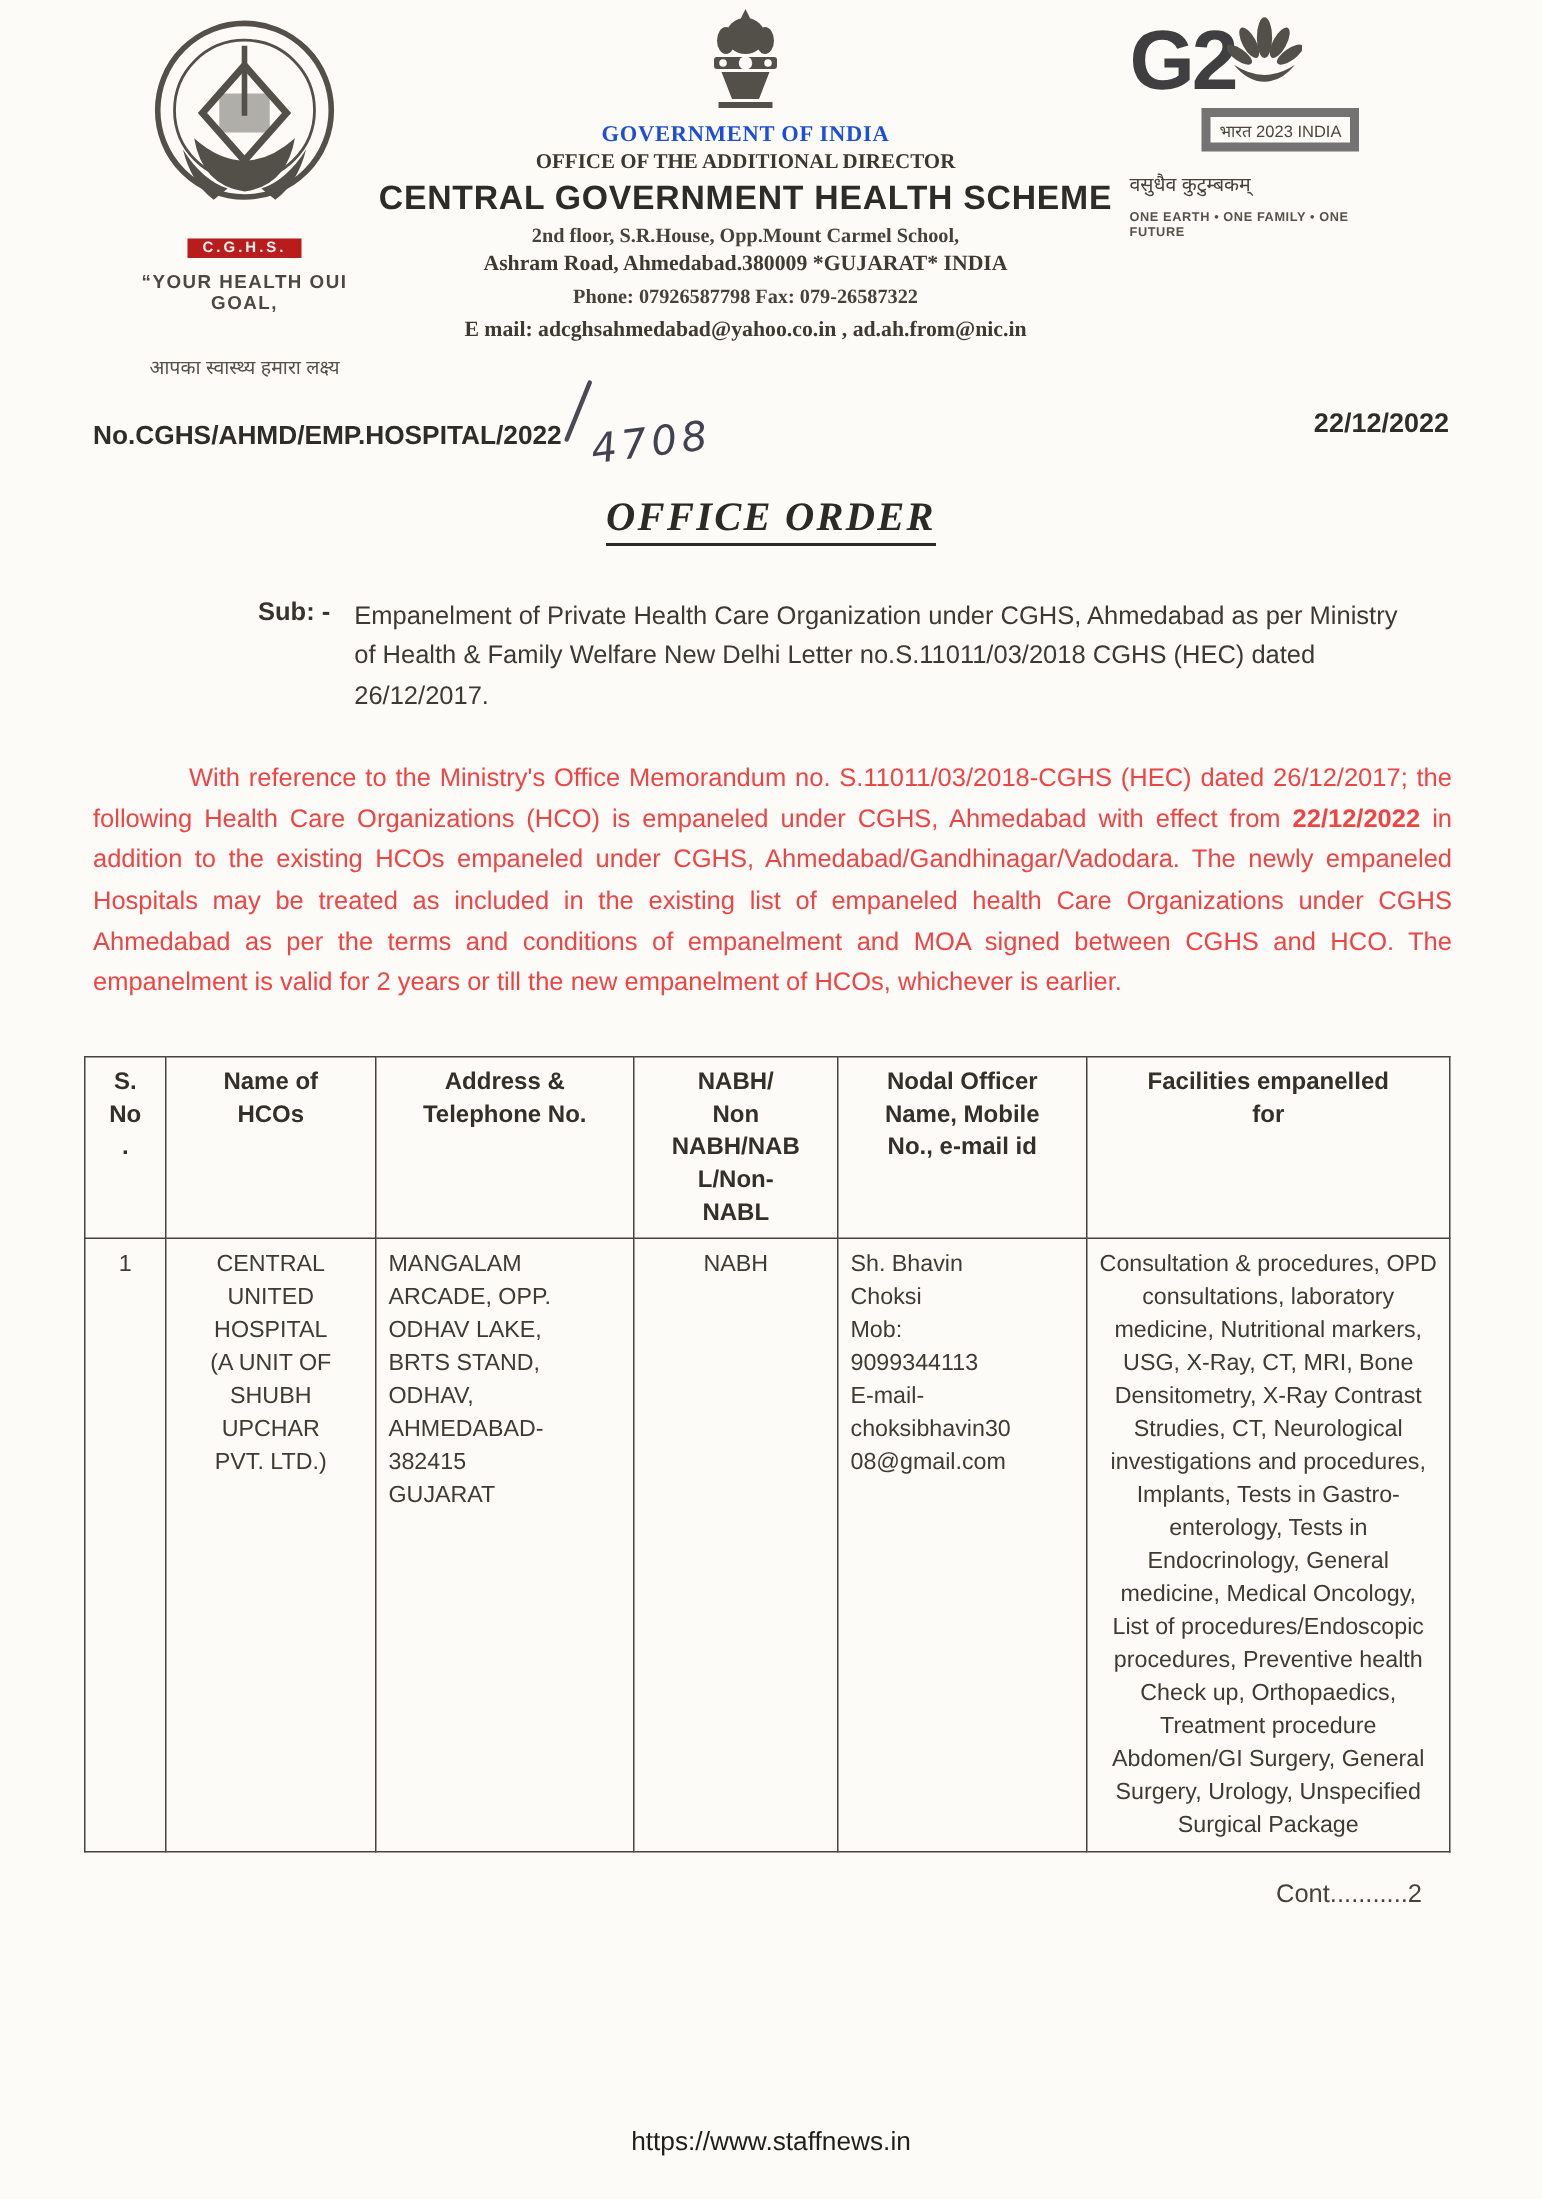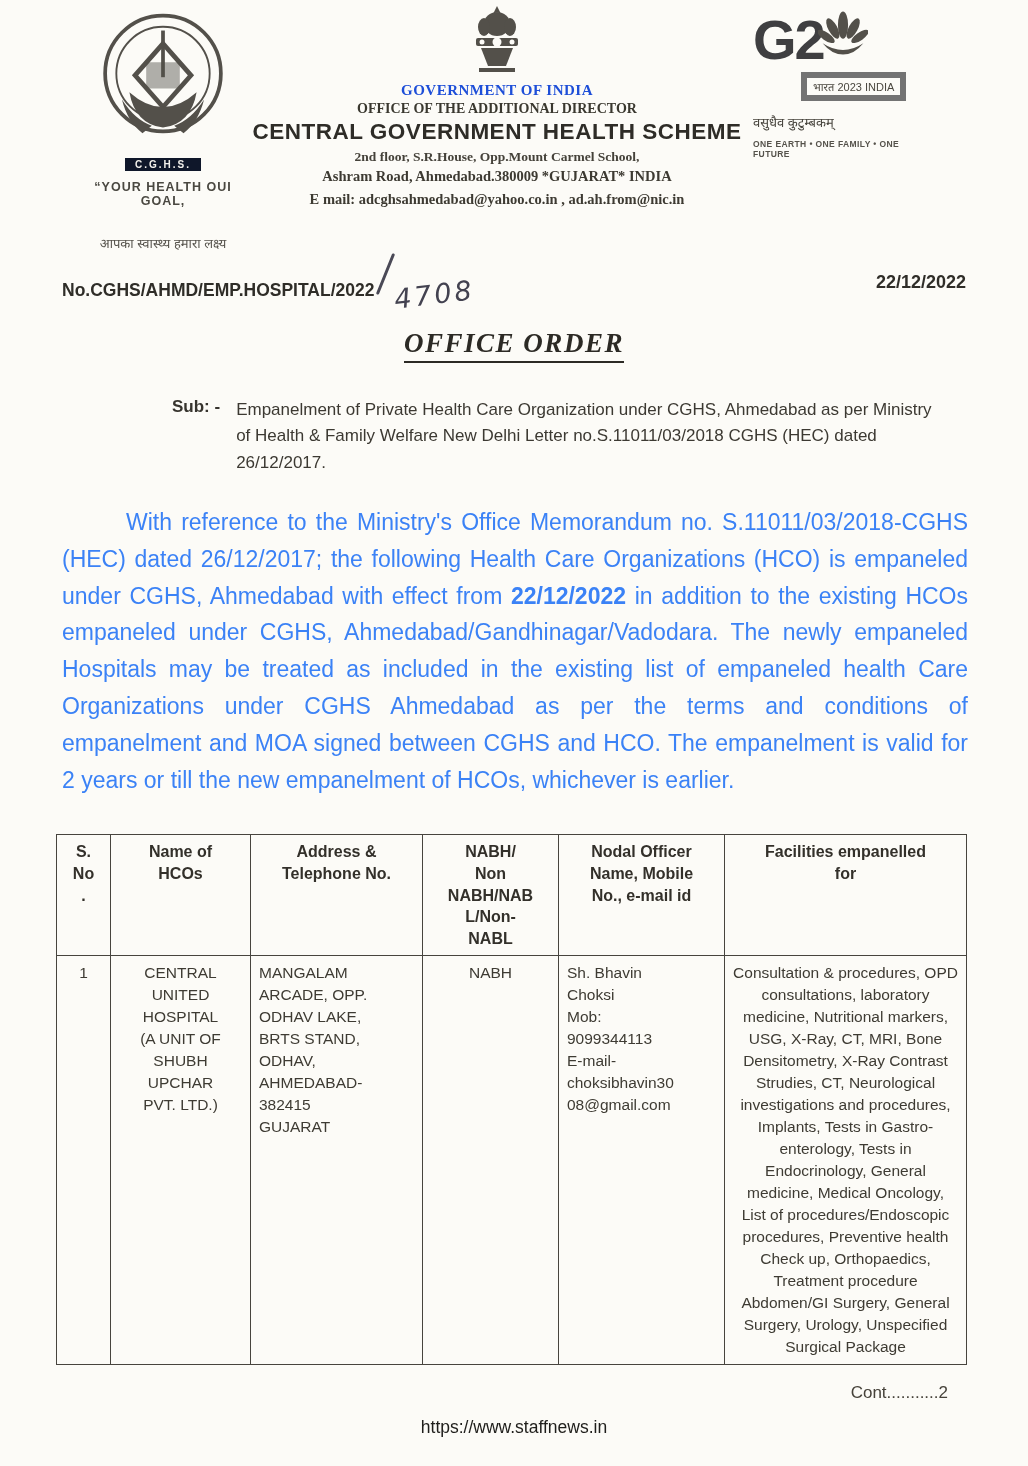--- a/index.html
+++ b/index.html
@@ -13,21 +13,21 @@
     color: #33312d;
     font-family: "Liberation Sans", sans-serif;
     overflow: hidden;
   }
 
   
   .letterhead { position: relative; height: 258px; }
 
   .cghs-block { position: absolute; left: 78px; top: 10px; width: 170px; text-align: center; }
   .cghs-banner {
-    font-size: 10px; font-weight: bold; color: #f3f1ec; background: #0f172a;
+    font-size: 10px; font-weight: bold; color: #f3f1ec; background: #b91c1c;
     display: inline-block; padding: 1px 10px; letter-spacing: 2px; margin-top: -14px;
   }
   .cghs-motto-en { margin-top: 8px; font-size: 12.5px; font-weight: bold; letter-spacing: 1px; color: #4a4841; }
   .cghs-motto-hi { margin-top: 26px; font-size: 13px; color: #55524b; }
 
   .center-block { position: absolute; left: 252px; top: 4px; width: 490px; text-align: center; }
   .emblem-wrap { height: 78px; }
   .lh-gov    { font-family: "Liberation Serif", serif; font-weight: bold; font-size: 15px; letter-spacing: 0.5px; color: #1d4ed8; }
   .lh-office { font-family: "Liberation Serif", serif; font-weight: bold; font-size: 14px; margin-top: 2px; color: #3a382f; }
   .lh-scheme { font-size: 22.5px; font-weight: bold; letter-spacing: 0.5px; margin-top: 2px; color: #2e2c27; }
@@ -62,22 +62,22 @@
   }
 
   
   .subject { display: flex; margin: 34px 70px 0 172px; gap: 16px; }
   .subject-label { font-weight: bold; font-size: 17px; white-space: nowrap; color: #37342e; }
   .subject-text { font-size: 17px; line-height: 1.55; color: #3c3932; max-width: 700px; }
 
   
   .body-para {
     margin: 28px 60px 0 62px;
-    font-size: 23px; line-height: 1.6; text-align: justify;
-    text-indent: 64px; color: #3b82f6;
+    font-size: 17px; line-height: 1.6; text-align: justify;
+    text-indent: 64px; color: #ef4444;
   }
   .body-para .bold { font-weight: bold; }
 
   
   table.hco { border-collapse: collapse; margin: 36px 0 0 56px; table-layout: fixed; }
   table.hco th, table.hco td { border: 1.6px solid #47443e; vertical-align: top; padding: 6px 8px; }
   table.hco th { font-size: 16px; font-weight: bold; text-align: center; color: #33302a; line-height: 1.35; }
   table.hco td { font-size: 15.5px; color: #3e3b33; line-height: 1.42; }
   .pre { white-space: pre-line; }
   .col-sno  { width: 54px;  }
@@ -140,20 +140,21 @@
           <circle cx="45" cy="38" r="2.5" fill="#fcfbf7"></circle>
           <path d="M14 44 L46 44 L39 62 L21 62 Z" class="ink"></path>
           <rect x="12" y="64" width="36" height="4" class="ink"></rect>
         </svg>
       </div>
       <div class="lh-gov">GOVERNMENT OF INDIA</div>
       <div class="lh-office">OFFICE OF THE ADDITIONAL DIRECTOR</div>
       <div class="lh-scheme">CENTRAL GOVERNMENT HEALTH SCHEME</div>
       <div class="lh-addr1">2nd floor, S.R.House, Opp.Mount Carmel School,</div>
       <div class="lh-addr2">Ashram Road, Ahmedabad.380009 *GUJARAT* INDIA</div>
+      <div class="lh-phone">Phone: 07926587798 Fax: 079-26587322</div>
       <div class="lh-email">E mail: adcghsahmedabad@yahoo.co.in , ad.ah.from@nic.in</div>
     </div>
 
     <div class="g20-block">
       <div class="g20-mark">
         <span>G2</span>
         <span>
           <svg width="50" height="52" viewBox="0 0 44 46">
             <g class="ink">
               <ellipse cx="22" cy="16" rx="4.5" ry="12"></ellipse>

